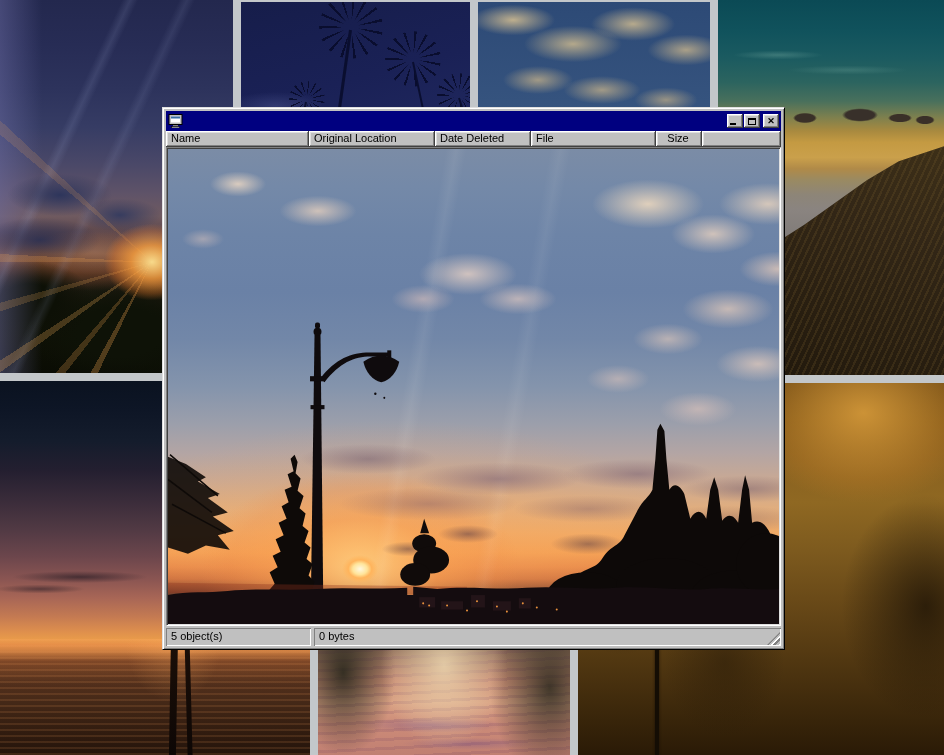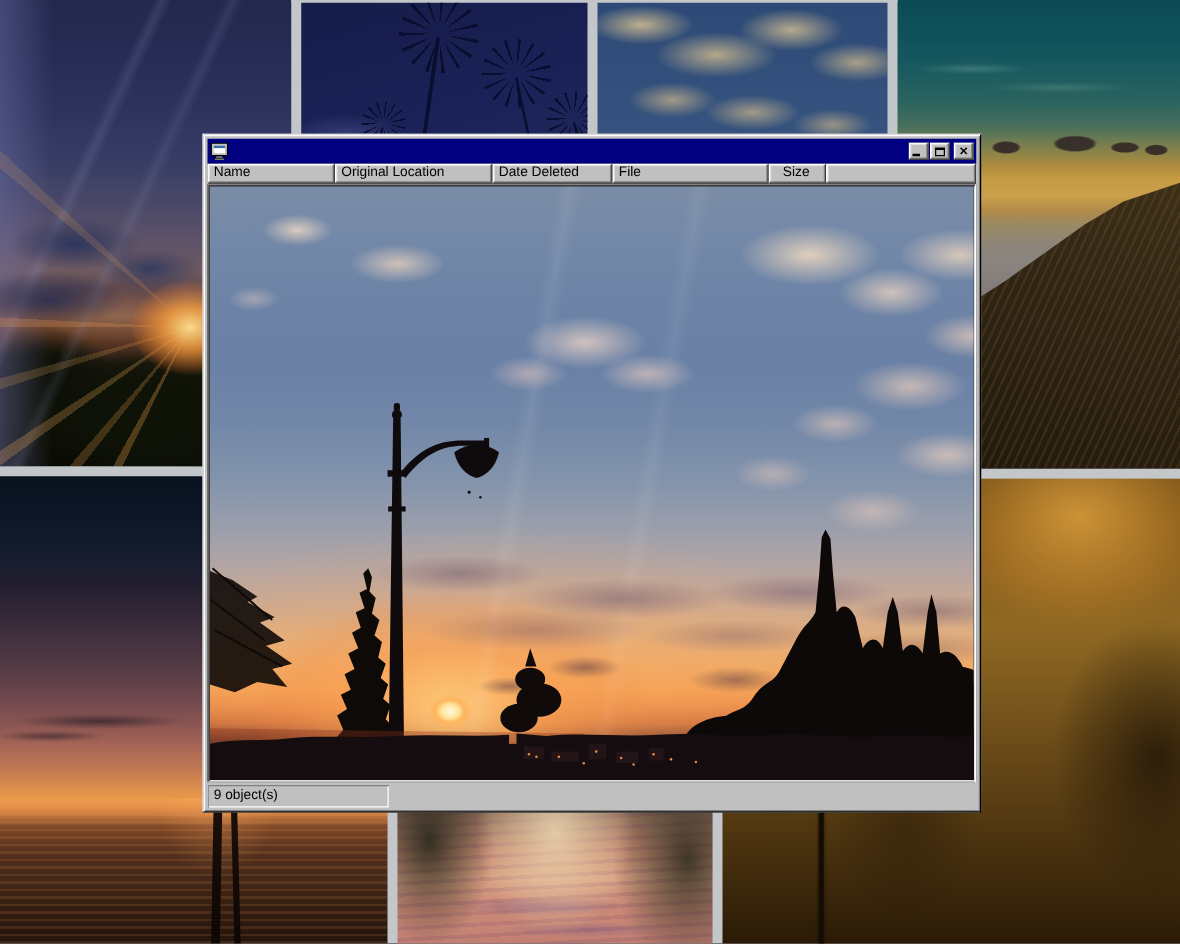--- a/index.html
+++ b/index.html
@@ -126,21 +126,21 @@
   .glyph-min{position:absolute;left:3px;bottom:3px;width:6px;height:2px;background:#000;}
   .glyph-max{width:8px;height:7px;border:1px solid #000;border-top-width:2px;box-sizing:border-box;}
 
   .menubar{height:21px;display:flex;align-items:center;padding-left:1px;flex:0 0 auto;}
   .menu-item{display:inline-block;padding:2px 6px;cursor:default;}
   .menu-item::first-letter{text-decoration:underline;}
 
   .headers{display:flex;height:16px;flex:0 0 auto;}
   .hcell{box-sizing:border-box;padding:1px 4px 0 5px;background:#c0c0c0;overflow:hidden;white-space:nowrap;
     box-shadow:inset -1px -1px 0 #404040, inset 1px 1px 0 #fff, inset -2px -2px 0 #808080, inset 2px 2px 0 #dfdfdf;}
-  .hc0{width:102px;} .hc1{width:126px;} .hc2{width:96px;} .hc3{width:125px;}
+  .hc0{width:143px;} .hc1{width:126px;} .hc2{width:96px;} .hc3{width:125px;}
   .hc4{width:46px;text-align:center;padding-right:7px;} .hc5{flex:1;}
 
   .listview{flex:1;position:relative;border:1px solid;border-color:#808080 #fff #fff #808080;
     box-shadow:inset 1px 1px 0 #404040, inset -1px -1px 0 #dfdfdf;background:#000;overflow:hidden;}
   .photo{position:absolute;left:1px;top:1px;right:1px;bottom:1px;overflow:hidden;}
 
   .sky{position:absolute;inset:0;background:
     radial-gradient(90px 20px at 200px 310px, rgba(110,90,110,.5), rgba(110,90,110,0) 75%),
     radial-gradient(110px 22px at 330px 330px, rgba(120,95,115,.55), rgba(120,95,115,0) 75%),
     radial-gradient(100px 20px at 470px 325px, rgba(115,90,110,.5), rgba(115,90,110,0) 75%),
@@ -321,17 +321,21 @@
                 <circle cx="340" cy="448" r="1"></circle>
               <circle cx="370" cy="444" r="1"></circle>
                 <circle cx="390" cy="446" r="1"></circle>
             </g>
           </g>
         </svg>
       </div>
     </div>
 
     <div class="statusbar">
-      <div class="spanel sp1">9 object(s)</div>
+      <div class="spanel sp1">5 object(s)</div>
+      <div class="spanel sp2">
+        <span>0 bytes</span>
+        <div class="grip"></div>
+      </div>
     </div>
 
   </div>
 </div>
 
 </body></html>

